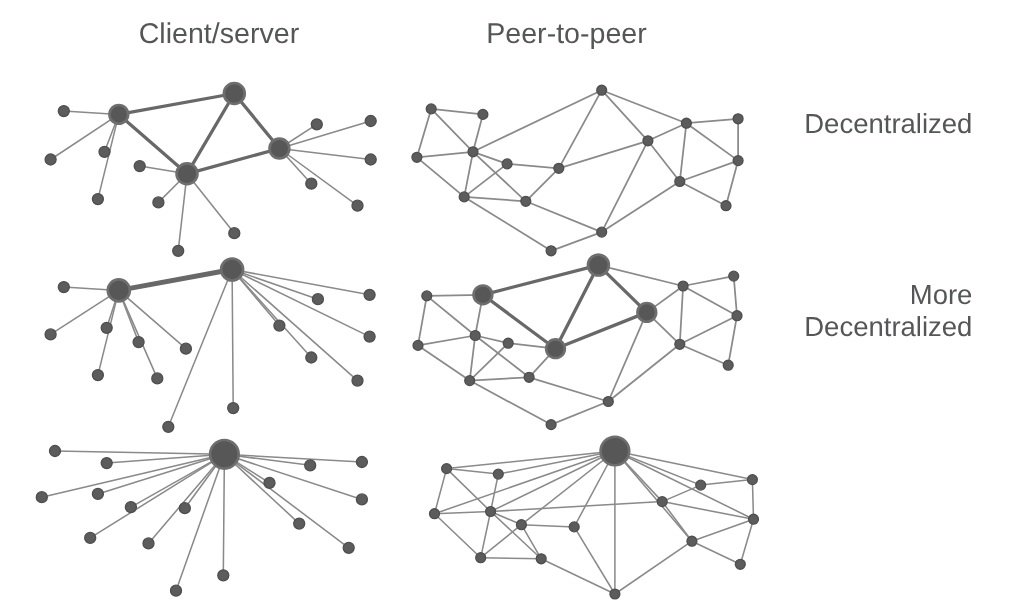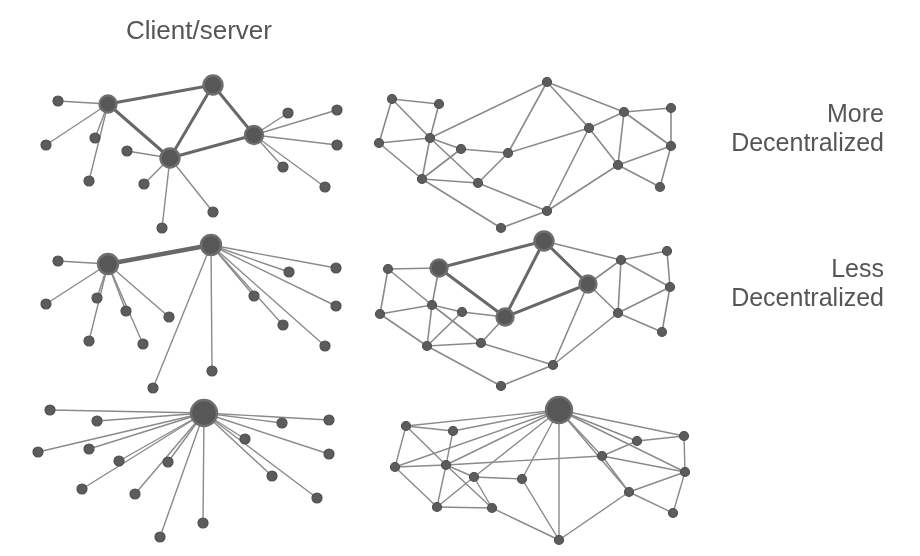--- a/index.html
+++ b/index.html
@@ -286,22 +286,22 @@
         <circle cx="602" cy="456" r="4.5" fill="#5c5c5c" stroke="#4f4f4f" stroke-width="1.2"></circle>
         <circle cx="629" cy="492" r="4.5" fill="#5c5c5c" stroke="#4f4f4f" stroke-width="1.2"></circle>
         <circle cx="637" cy="441" r="4.5" fill="#5c5c5c" stroke="#4f4f4f" stroke-width="1.2"></circle>
         <circle cx="684" cy="436" r="4.5" fill="#5c5c5c" stroke="#4f4f4f" stroke-width="1.2"></circle>
         <circle cx="685" cy="472" r="4.5" fill="#5c5c5c" stroke="#4f4f4f" stroke-width="1.2"></circle>
         <circle cx="673" cy="513" r="4.5" fill="#5c5c5c" stroke="#4f4f4f" stroke-width="1.2"></circle>
       </g>
     </svg>
 
   <div class="col-header" style="left:199px">Client/server</div>
+  <div class="col-header" style="left:515px">Peer-to-peer</div>
 
   <div class="row-label row-label-1">
-    <div>More</div>
     <div>Decentralized</div>
   </div>
   <div class="row-label row-label-2">
-    <div>Less</div>
+    <div>More</div>
     <div>Decentralized</div>
   </div>
 </div>
 
 </body></html>

